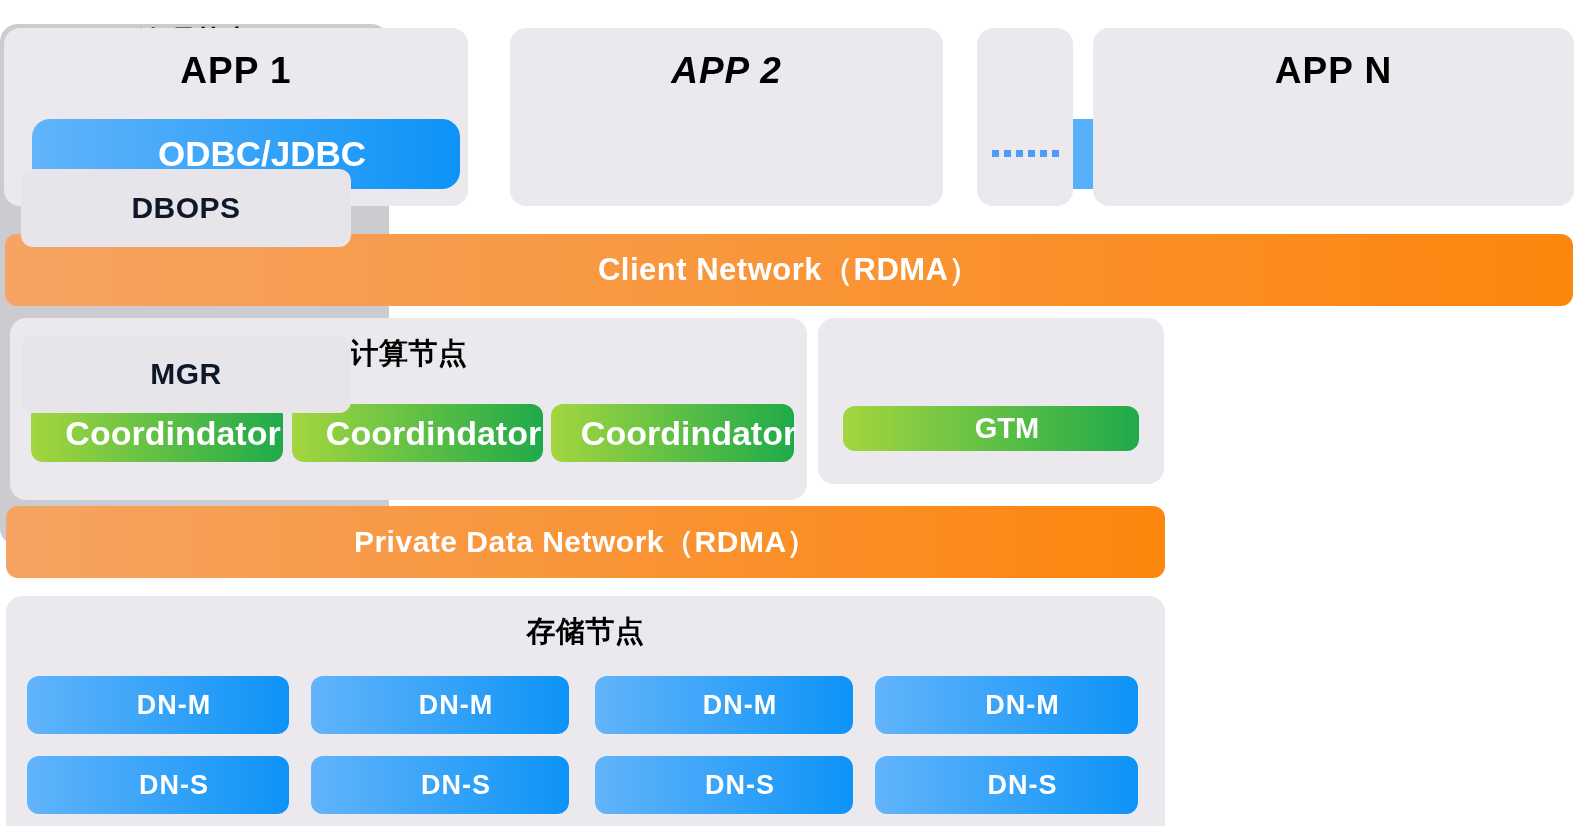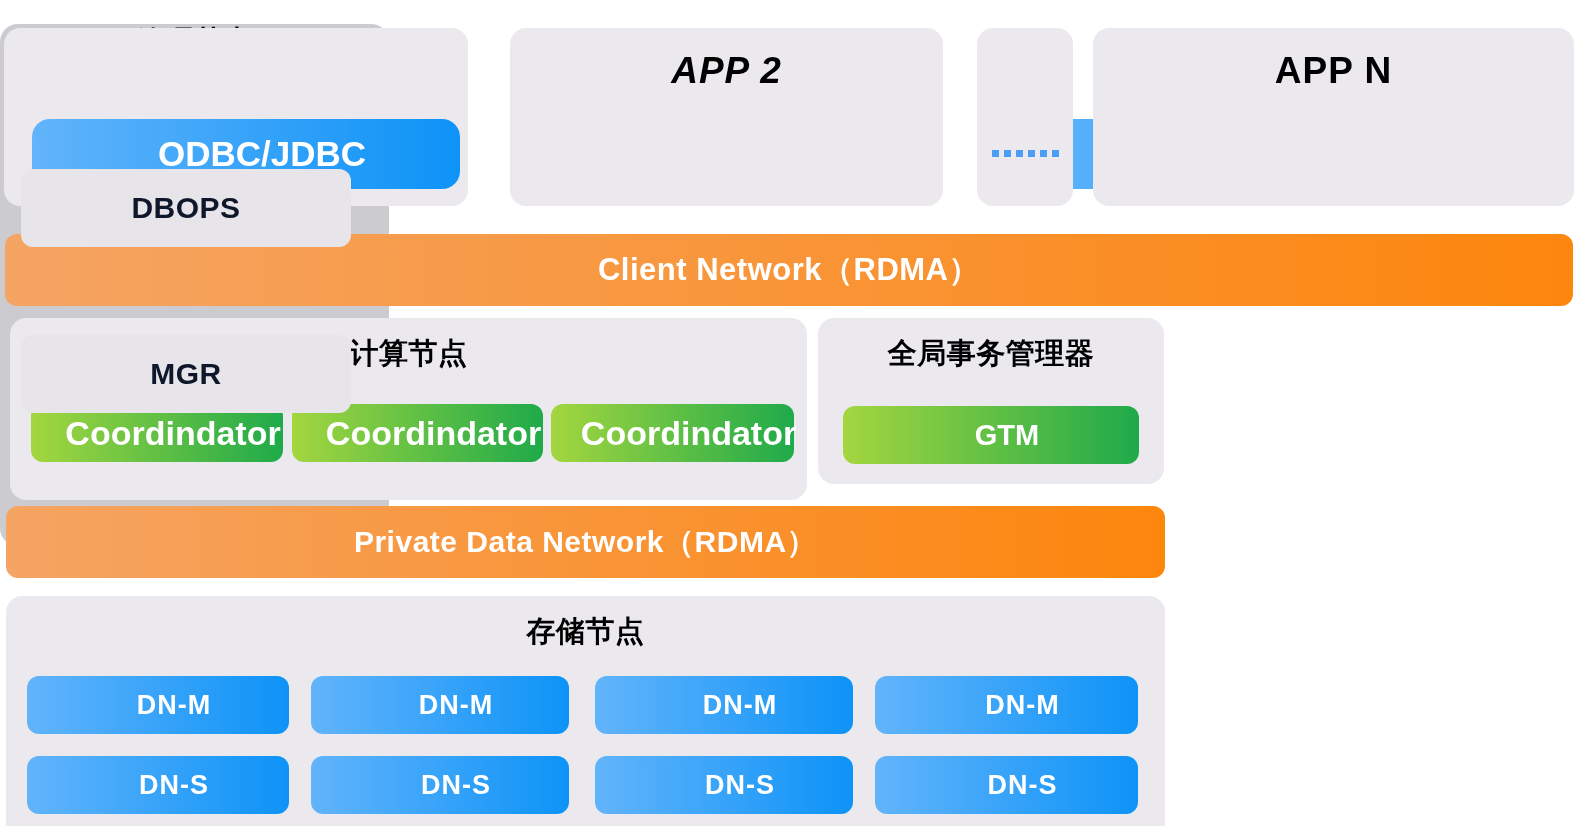--- a/index.html
+++ b/index.html
@@ -159,21 +159,21 @@
   }
   #gtm-panel .panel-title {
     font-size: 29px;
     line-height: 34px;
     margin-top: 18px;
   }
   #gtm-pill {
     left: 25px;
     top: 88px;
     width: 296px;
-    height: 58px;
+    height: 45px;
     font-size: 29px;
     border-radius: 12px;
   }
 
   
   #mgmt-panel {
     left: 1185px;
     top: 294px;
     width: 389px;
     height: 522px;
@@ -227,20 +227,21 @@
   .dn-col-1 { left: 305px; width: 258px; }
   .dn-col-2 { left: 589px; width: 258px; }
   .dn-col-3 { left: 869px; width: 263px; }
 </style>
 </head>
 <body>
 
 <div class="stage">
 
   <div class="panel app-card" id="app-card-0">
+    <div class="panel-title">APP 1</div>
     <div class="pill pill-blue odbc-pill" id="odbc-0">ODBC/JDBC</div>
   </div>
 
   <div class="panel app-card" id="app-card-1">
     <div class="panel-title">APP 2</div>
     <div class="pill pill-blue odbc-pill" id="odbc-1">ODBC/JDBC</div>
   </div>
 
   <div class="ellipsis-card">
     <div class="ellipsis-dots">
@@ -261,21 +262,20 @@
   <div class="netbar" id="client-network">Client Network（RDMA）</div>
 
   <div class="panel" id="compute-panel">
     <div class="panel-title">计算节点</div>
     <div class="pill pill-green coord-pill" id="coord-0">Coordindator</div>
     <div class="pill pill-green coord-pill" id="coord-1">Coordindator</div>
     <div class="pill pill-green coord-pill" id="coord-2">Coordindator</div>
   </div>
 
   <div class="panel" id="gtm-panel">
-    <div class="panel-title">全局事务管理器</div>
     <div class="pill pill-green" id="gtm-pill">GTM</div>
   </div>
 
   <div id="mgmt-panel">
     <div class="panel-title">管理节点</div>
     <div class="mgmt-item" id="mgmt-item-0">DBOPS</div>
     <div class="mgmt-item" id="mgmt-item-1">MGR</div>
   </div>
 
   <div class="netbar" id="private-network">Private Data Network（RDMA）</div>

